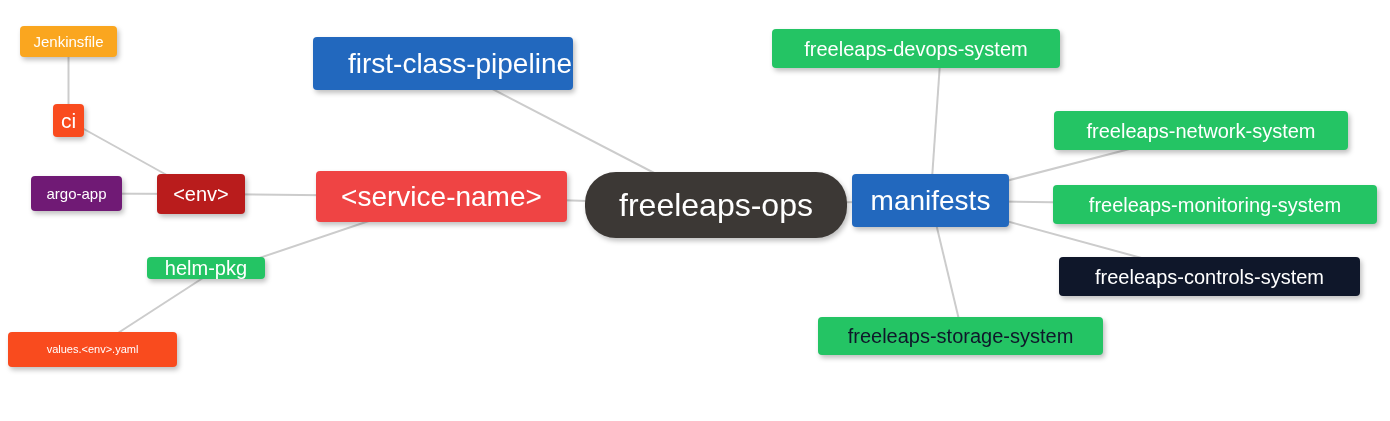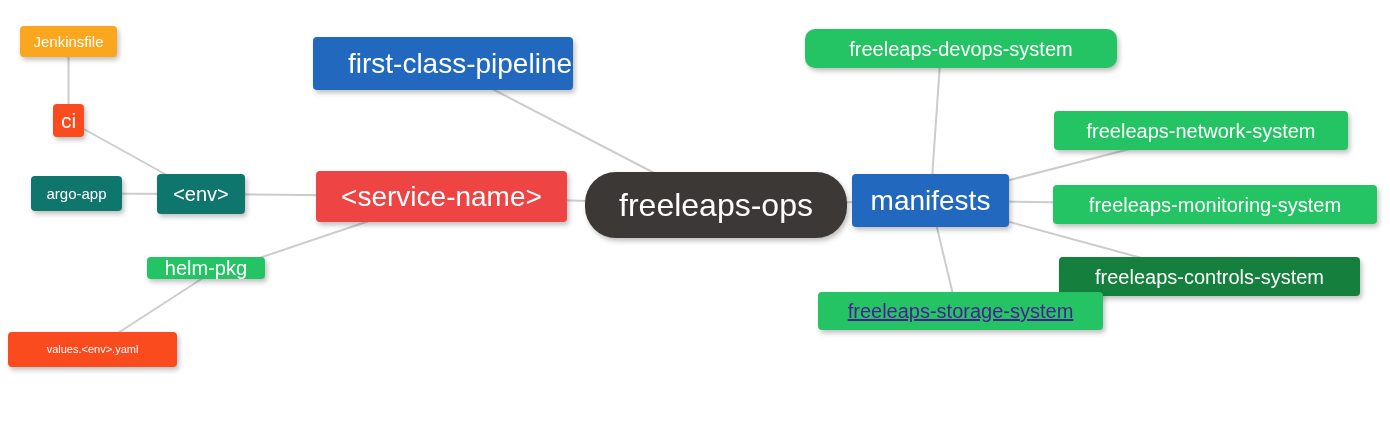--- a/index.html
+++ b/index.html
@@ -58,52 +58,52 @@
       <line x1="930.5" y1="200.5" x2="1209.5" y2="276.5" stroke="#cccccc" stroke-width="2"></line>
       <line x1="930.5" y1="200.5" x2="960.5" y2="326" stroke="#cccccc" stroke-width="2"></line>
     </svg>
 
 <div class="node" style="left: 20px; top: 26px; width: 97px; height: 31px; background: rgb(250, 166, 31); color: rgb(255, 255, 255); font-size: 15px;">
       <span>Jenkinsfile</span>
     </div>
     <div class="node" style="left: 53px; top: 104px; width: 31px; height: 33px; background: rgb(249, 75, 30); color: rgb(255, 255, 255); font-size: 21px;">
       <span>ci</span>
     </div>
-    <div class="node" style="left: 31px; top: 176px; width: 91px; height: 35px; background: #0f766e; color: rgb(255, 255, 255); font-size: 15px;">
+    <div class="node" style="left: 31px; top: 176px; width: 91px; height: 35px; background: #701a75; color: rgb(255, 255, 255); font-size: 15px;">
       <span>argo-app</span>
     </div>
-    <div class="node" style="left: 157px; top: 174px; width: 88px; height: 40px; background: #0f766e; color: rgb(255, 255, 255); font-size: 20px; justify-content: center;">
+    <div class="node" style="left: 157px; top: 174px; width: 88px; height: 40px; background: #b91c1c; color: rgb(255, 255, 255); font-size: 20px; justify-content: center;">
       <span>&lt;env&gt;</span>
     </div>
     <div class="node" style="left: 147px; top: 257px; width: 118px; height: 22px; background: rgb(36, 196, 100); color: rgb(255, 255, 255); font-size: 20px;">
       <span>helm-pkg</span>
     </div>
     <div class="node" style="left: 8px; top: 332px; width: 169px; height: 35px; background: rgb(249, 75, 30); color: rgb(255, 255, 255); font-size: 11px;">
       <span>values.&lt;env&gt;.yaml</span>
     </div>
     <div class="node" style="left: 313px; top: 37px; width: 260px; height: 53px; background: rgb(34, 104, 190); color: rgb(255, 255, 255); font-size: 28px; padding-left: 34px;">
       <span>first-class-pipeline</span>
     </div>
     <div class="node" style="left: 316px; top: 171px; width: 251px; height: 51px; background: #ef4444; color: rgb(255, 255, 255); font-size: 28px;">
       <span>&lt;service-name&gt;</span>
     </div>
     <div class="node" style="left: 585px; top: 172px; width: 262px; height: 66px; background: rgb(60, 56, 53); color: rgb(255, 255, 255); font-size: 32px; border-radius: 31px;">
       <span>freeleaps-ops</span>
     </div>
     <div class="node" style="left: 852px; top: 174px; width: 157px; height: 53px; background: rgb(34, 104, 190); color: rgb(255, 255, 255); font-size: 28px;">
       <span>manifests</span>
     </div>
-    <div class="node" style="left: 805px; top: 29px; width: 312px; height: 39px; background: rgb(36, 196, 100); color: rgb(255, 255, 255); font-size: 20px; border-radius: 10px;">
+    <div class="node" style="left: 772px; top: 29px; width: 288px; height: 39px; background: rgb(36, 196, 100); color: rgb(255, 255, 255); font-size: 20px;">
       <span>freeleaps-devops-system</span>
     </div>
     <div class="node" style="left: 1053px; top: 185px; width: 324px; height: 39px; background: rgb(36, 196, 100); color: rgb(255, 255, 255); font-size: 20px;">
       <span>freeleaps-monitoring-system</span>
     </div>
     <div class="node" style="left: 1054px; top: 111px; width: 294px; height: 39px; background: rgb(36, 196, 100); color: rgb(255, 255, 255); font-size: 20px;">
       <span>freeleaps-network-system</span>
     </div>
-    <div class="node" style="left: 1059px; top: 257px; width: 301px; height: 39px; background: #15803d; color: rgb(255, 255, 255); font-size: 20px;">
+    <div class="node" style="left: 1059px; top: 257px; width: 301px; height: 39px; background: #0f172a; color: rgb(255, 255, 255); font-size: 20px;">
       <span>freeleaps-controls-system</span>
     </div>
-    <div class="node" style="left: 818px; top: 292px; width: 285px; height: 38px; background: rgb(36, 196, 100); color: #4c1d95; font-size: 20px; text-decoration: underline;">
+    <div class="node" style="left: 818px; top: 317px; width: 285px; height: 38px; background: rgb(36, 196, 100); color: #0f172a; font-size: 20px;">
       <span>freeleaps-storage-system</span>
     </div>
   </div>
 
 </body></html>

